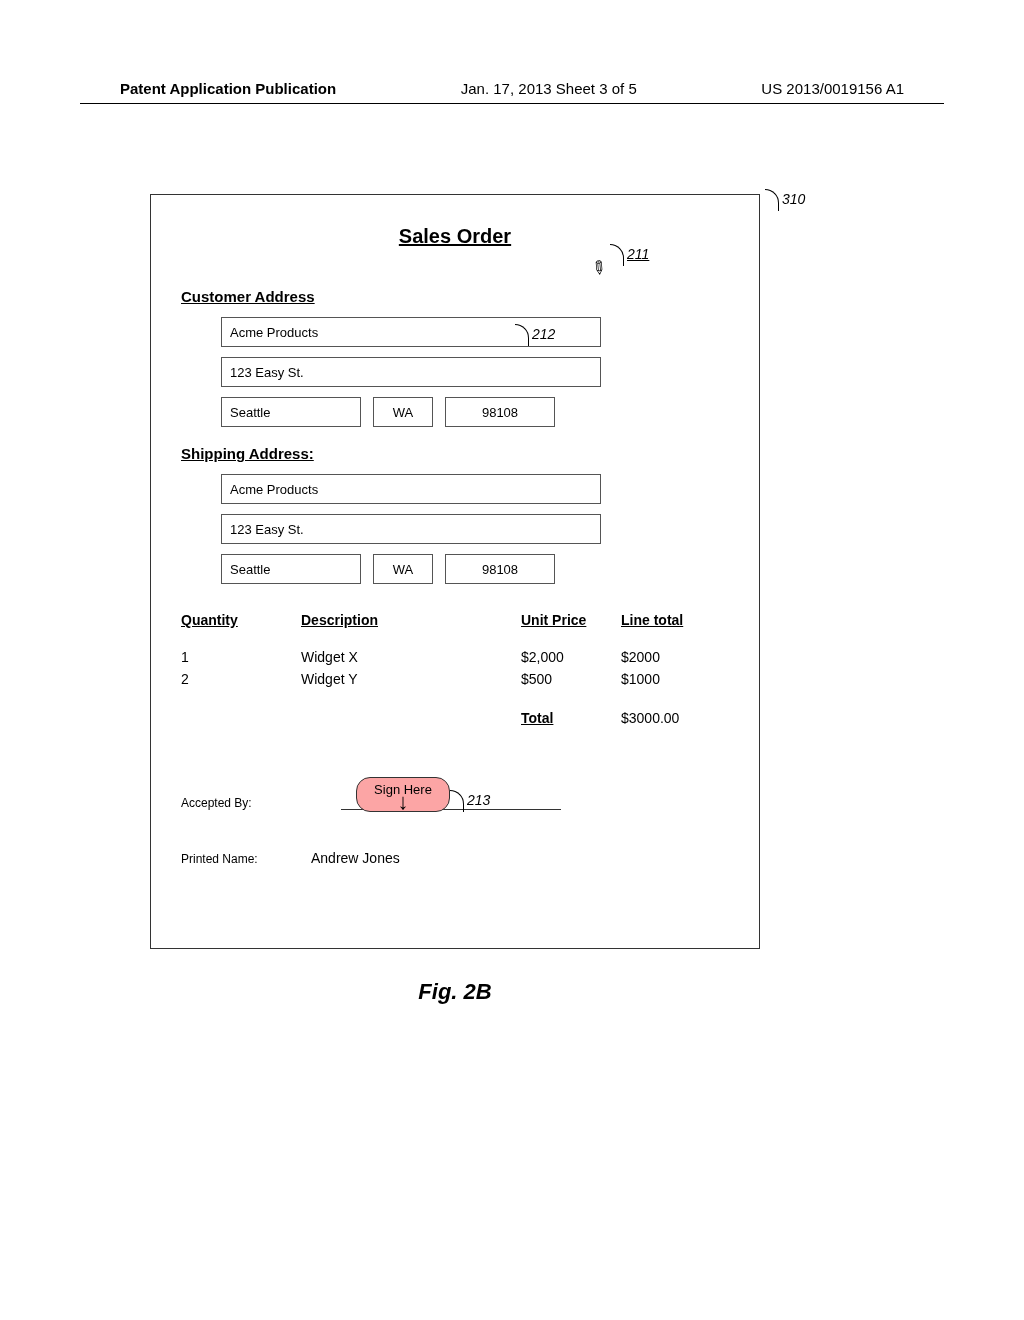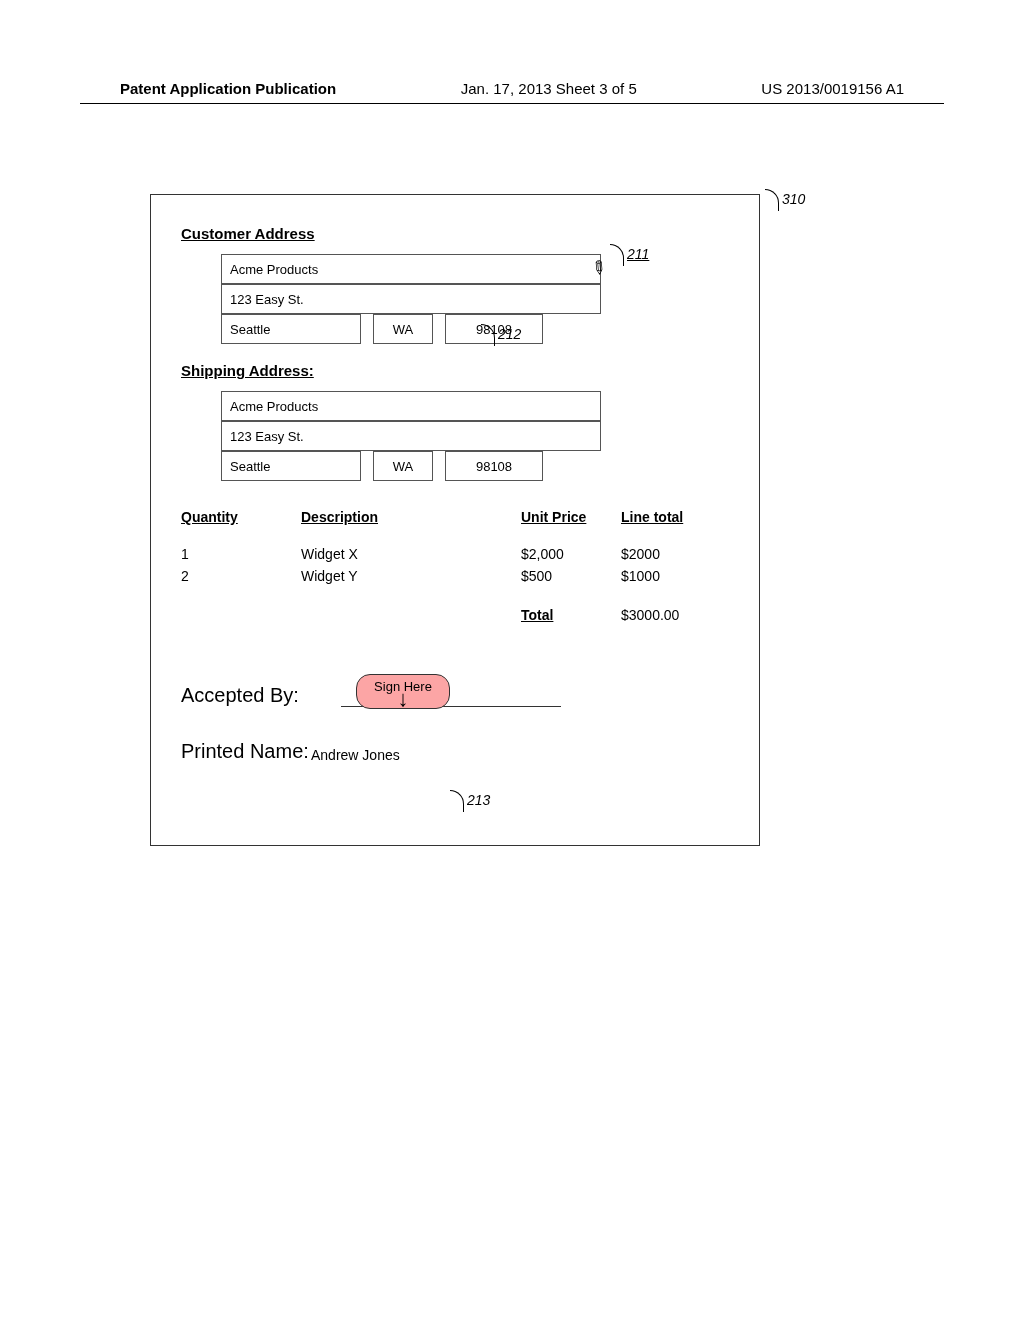--- a/index.html
+++ b/index.html
@@ -47,33 +47,34 @@
       font-size: 15px;
       margin-bottom: 12px;
     }
     .address-block {
       margin-left: 40px;
       margin-bottom: 18px;
     }
     .input-row {
       display: flex;
       gap: 12px;
+      margin-bottom: 10px;
     }
     .text-input {
       border: 1px solid #555;
       padding: 6px 8px;
       font-size: 13px;
       height: 30px;
       display: flex;
       align-items: center;
     }
     .w-full { width: 380px; }
     .w-city { width: 140px; }
     .w-state { width: 60px; text-align: center; justify-content: center; }
-    .w-zip { width: 98px; text-align: center; justify-content: center; }
+    .w-zip { width: 110px; text-align: center; justify-content: center; }
     .items-table {
       margin-top: 28px;
       width: 100%;
     }
     .table-header {
       display: flex;
       font-weight: bold;
       text-decoration: underline;
       font-size: 14px;
       margin-bottom: 18px;
@@ -101,21 +102,21 @@
       position: relative;
     }
     .sig-row {
       display: flex;
       align-items: flex-end;
       margin-bottom: 22px;
       height: 34px;
     }
     .sig-label {
       width: 130px;
-      font-size: 20px;
+      font-size: 12px;
     }
     .sign-widget {
       position: relative;
       border: 1.5px solid #333;
       border-radius: 14px;
       padding: 4px 14px 2px 14px;
       font-size: 13px;
       text-align: center;
       width: 94px;
       background: #fca5a5;
@@ -149,21 +150,21 @@
       border: 1.5px solid #000;
       border-left: none;
       border-bottom: none;
       border-top-right-radius: 14px;
       transform: rotate(0deg);
       margin-right: 3px;
       vertical-align: middle;
     }
     .callout-210 { top: -5px; left: 615px; }
     .callout-211 { top: 50px; left: 460px; text-decoration: underline; }
-    .callout-212 { top: 130px; left: 331px; }
+    .callout-212 { top: 130px; left: 365px; }
     .callout-213 { top: 596px; left: 300px; }
     .fig-caption {
       text-align: center;
       font-size: 22px;
       font-weight: bold;
       font-style: italic;
       margin-top: 30px;
     }
     .pen-icon {
       position: absolute;
@@ -179,20 +180,21 @@
 <div class="page-header">
   <div class="left">Patent Application Publication</div>
   <div class="center">Jan. 17, 2013  Sheet 3 of 5</div>
   <div class="right">US 2013/0019156 A1</div>
 </div>
 <div class="horizontal-rule"></div>
 
 <div class="content-area">
   <div class="form-box">
 
+    <div class="form-title">Sales Order</div>
 
     <div class="pen-icon">✎</div>
 
     <div class="section-label">Customer Address</div>
     <div class="address-block">
       <div class="input-row">
         <div class="text-input w-full">Acme Products</div>
       </div>
       <div class="input-row">
         <div class="text-input w-full">123 Easy St.</div>
@@ -261,13 +263,14 @@
       </div>
     </div>
 
   </div>
 
   <div class="callout callout-210"><span class="callout-arc"></span><span>310</span></div>
   <div class="callout callout-211"><span class="callout-arc"></span><span>211</span></div>
   <div class="callout callout-212"><span class="callout-arc"></span><span>212</span></div>
   <div class="callout callout-213"><span class="callout-arc"></span><span>213</span></div>
 
+  <div class="fig-caption" style="width:610px;">Fig. 2B</div>
 </div>
 
 </body></html>

